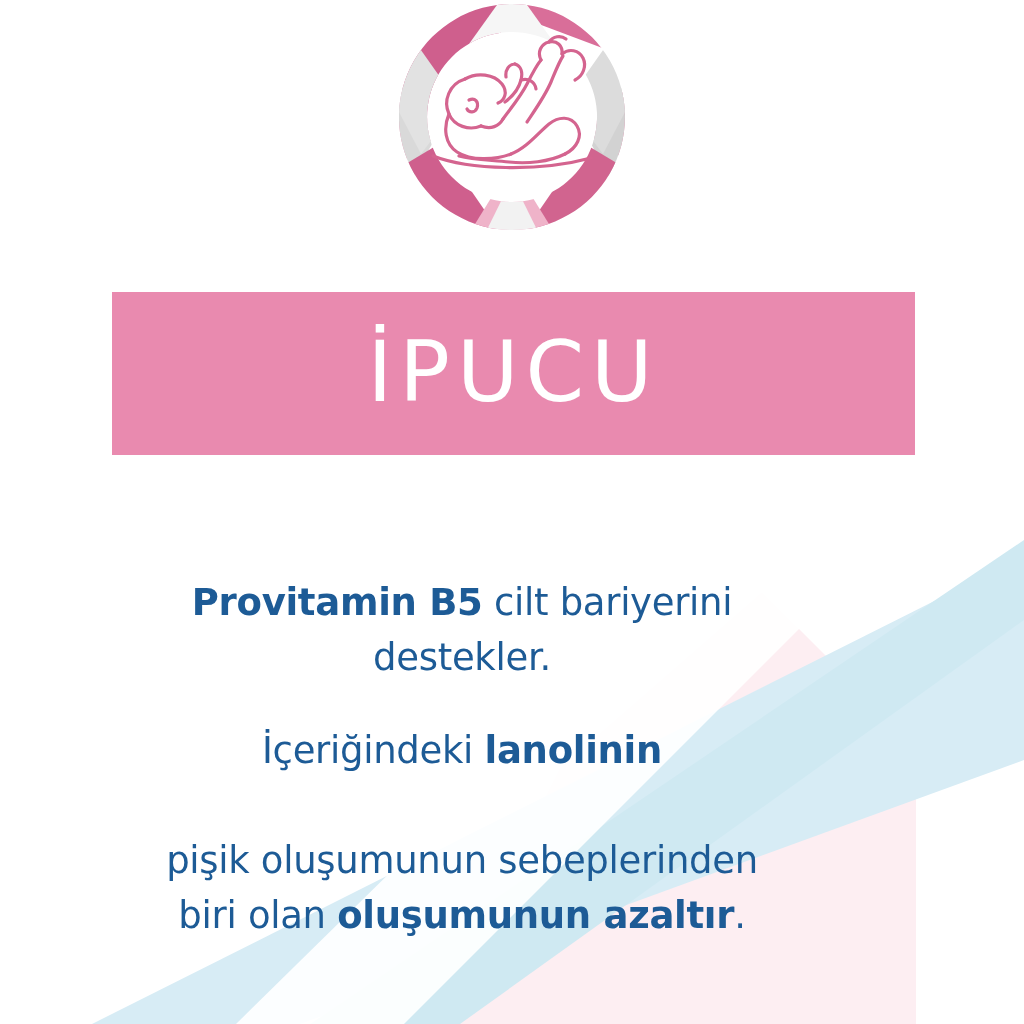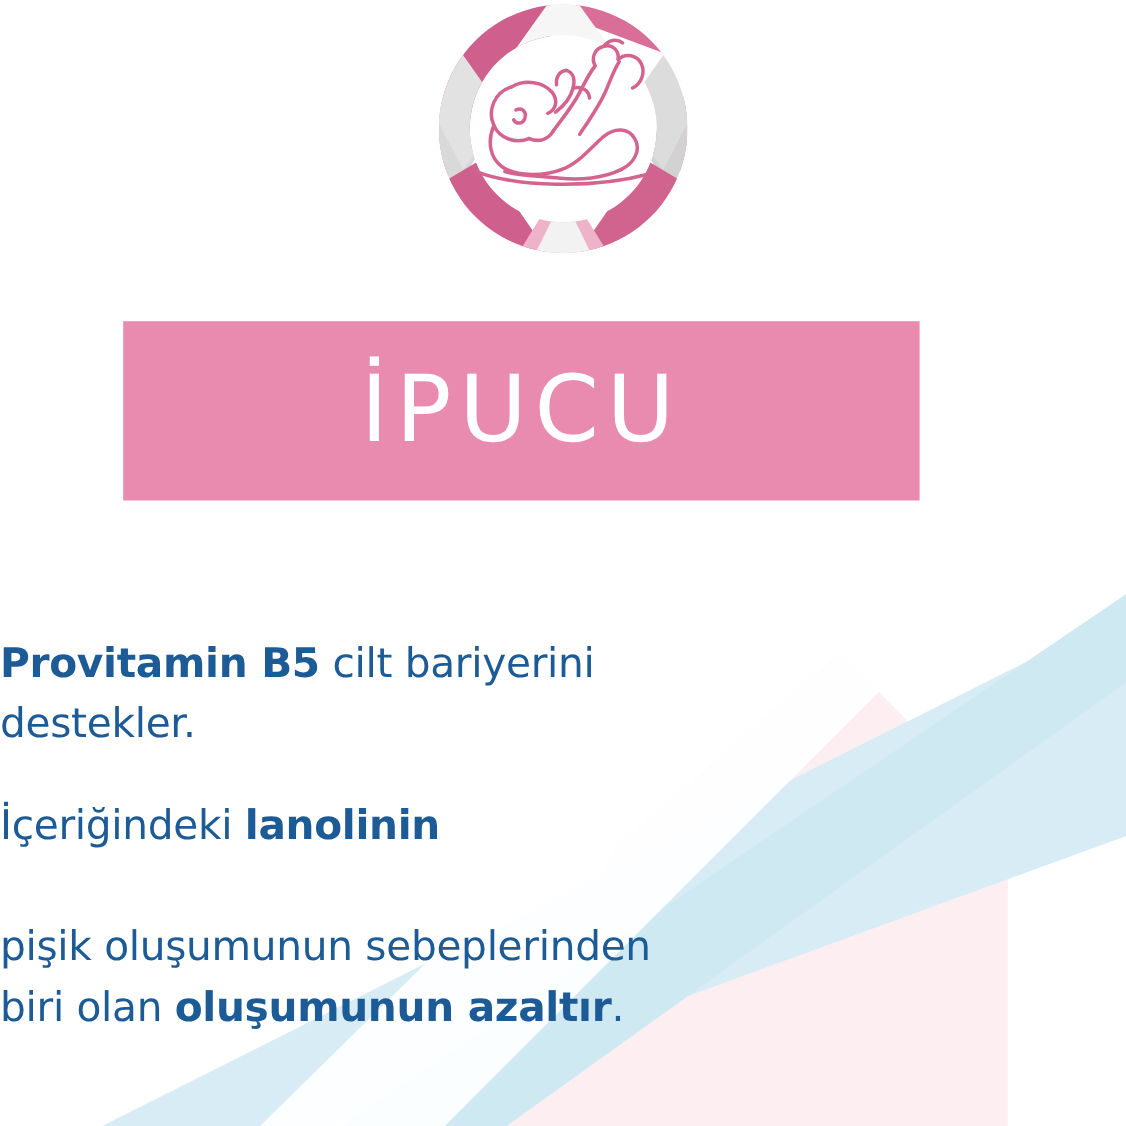--- a/index.html
+++ b/index.html
@@ -31,21 +31,21 @@
     top:4px;
     transform:translateX(-50%);
     width:226px;height:226px;
   }
 
   
   .banner{
     position:absolute;
     left:112px;
     top:292px;
-    width:724px;
+    width:803px;
     height:163px;
     background:#e98aaf;
     display:flex;
     align-items:center;
     justify-content:center;
   }
   .banner-title{
     color:#ffffff;
     font-size:84px;
     font-weight:400;
@@ -54,21 +54,21 @@
     font-family:"DejaVu Sans", sans-serif;
     transform:translateY(-2px);
   }
 
   
   .copy{
     position:absolute;
     left:0;
     top:575px;
     width:924px;
-    text-align:left;
+    text-align:center;
     color:#1d5b96;
     font-size:37px;
     line-height:55px;
     font-family:"DejaVu Sans", sans-serif;
     letter-spacing:-0.3px;
   }
   .para{margin:0;}
   .para + .para{margin-top:38px;}
   .b{font-weight:bold;}
   .r{font-weight:400;}

